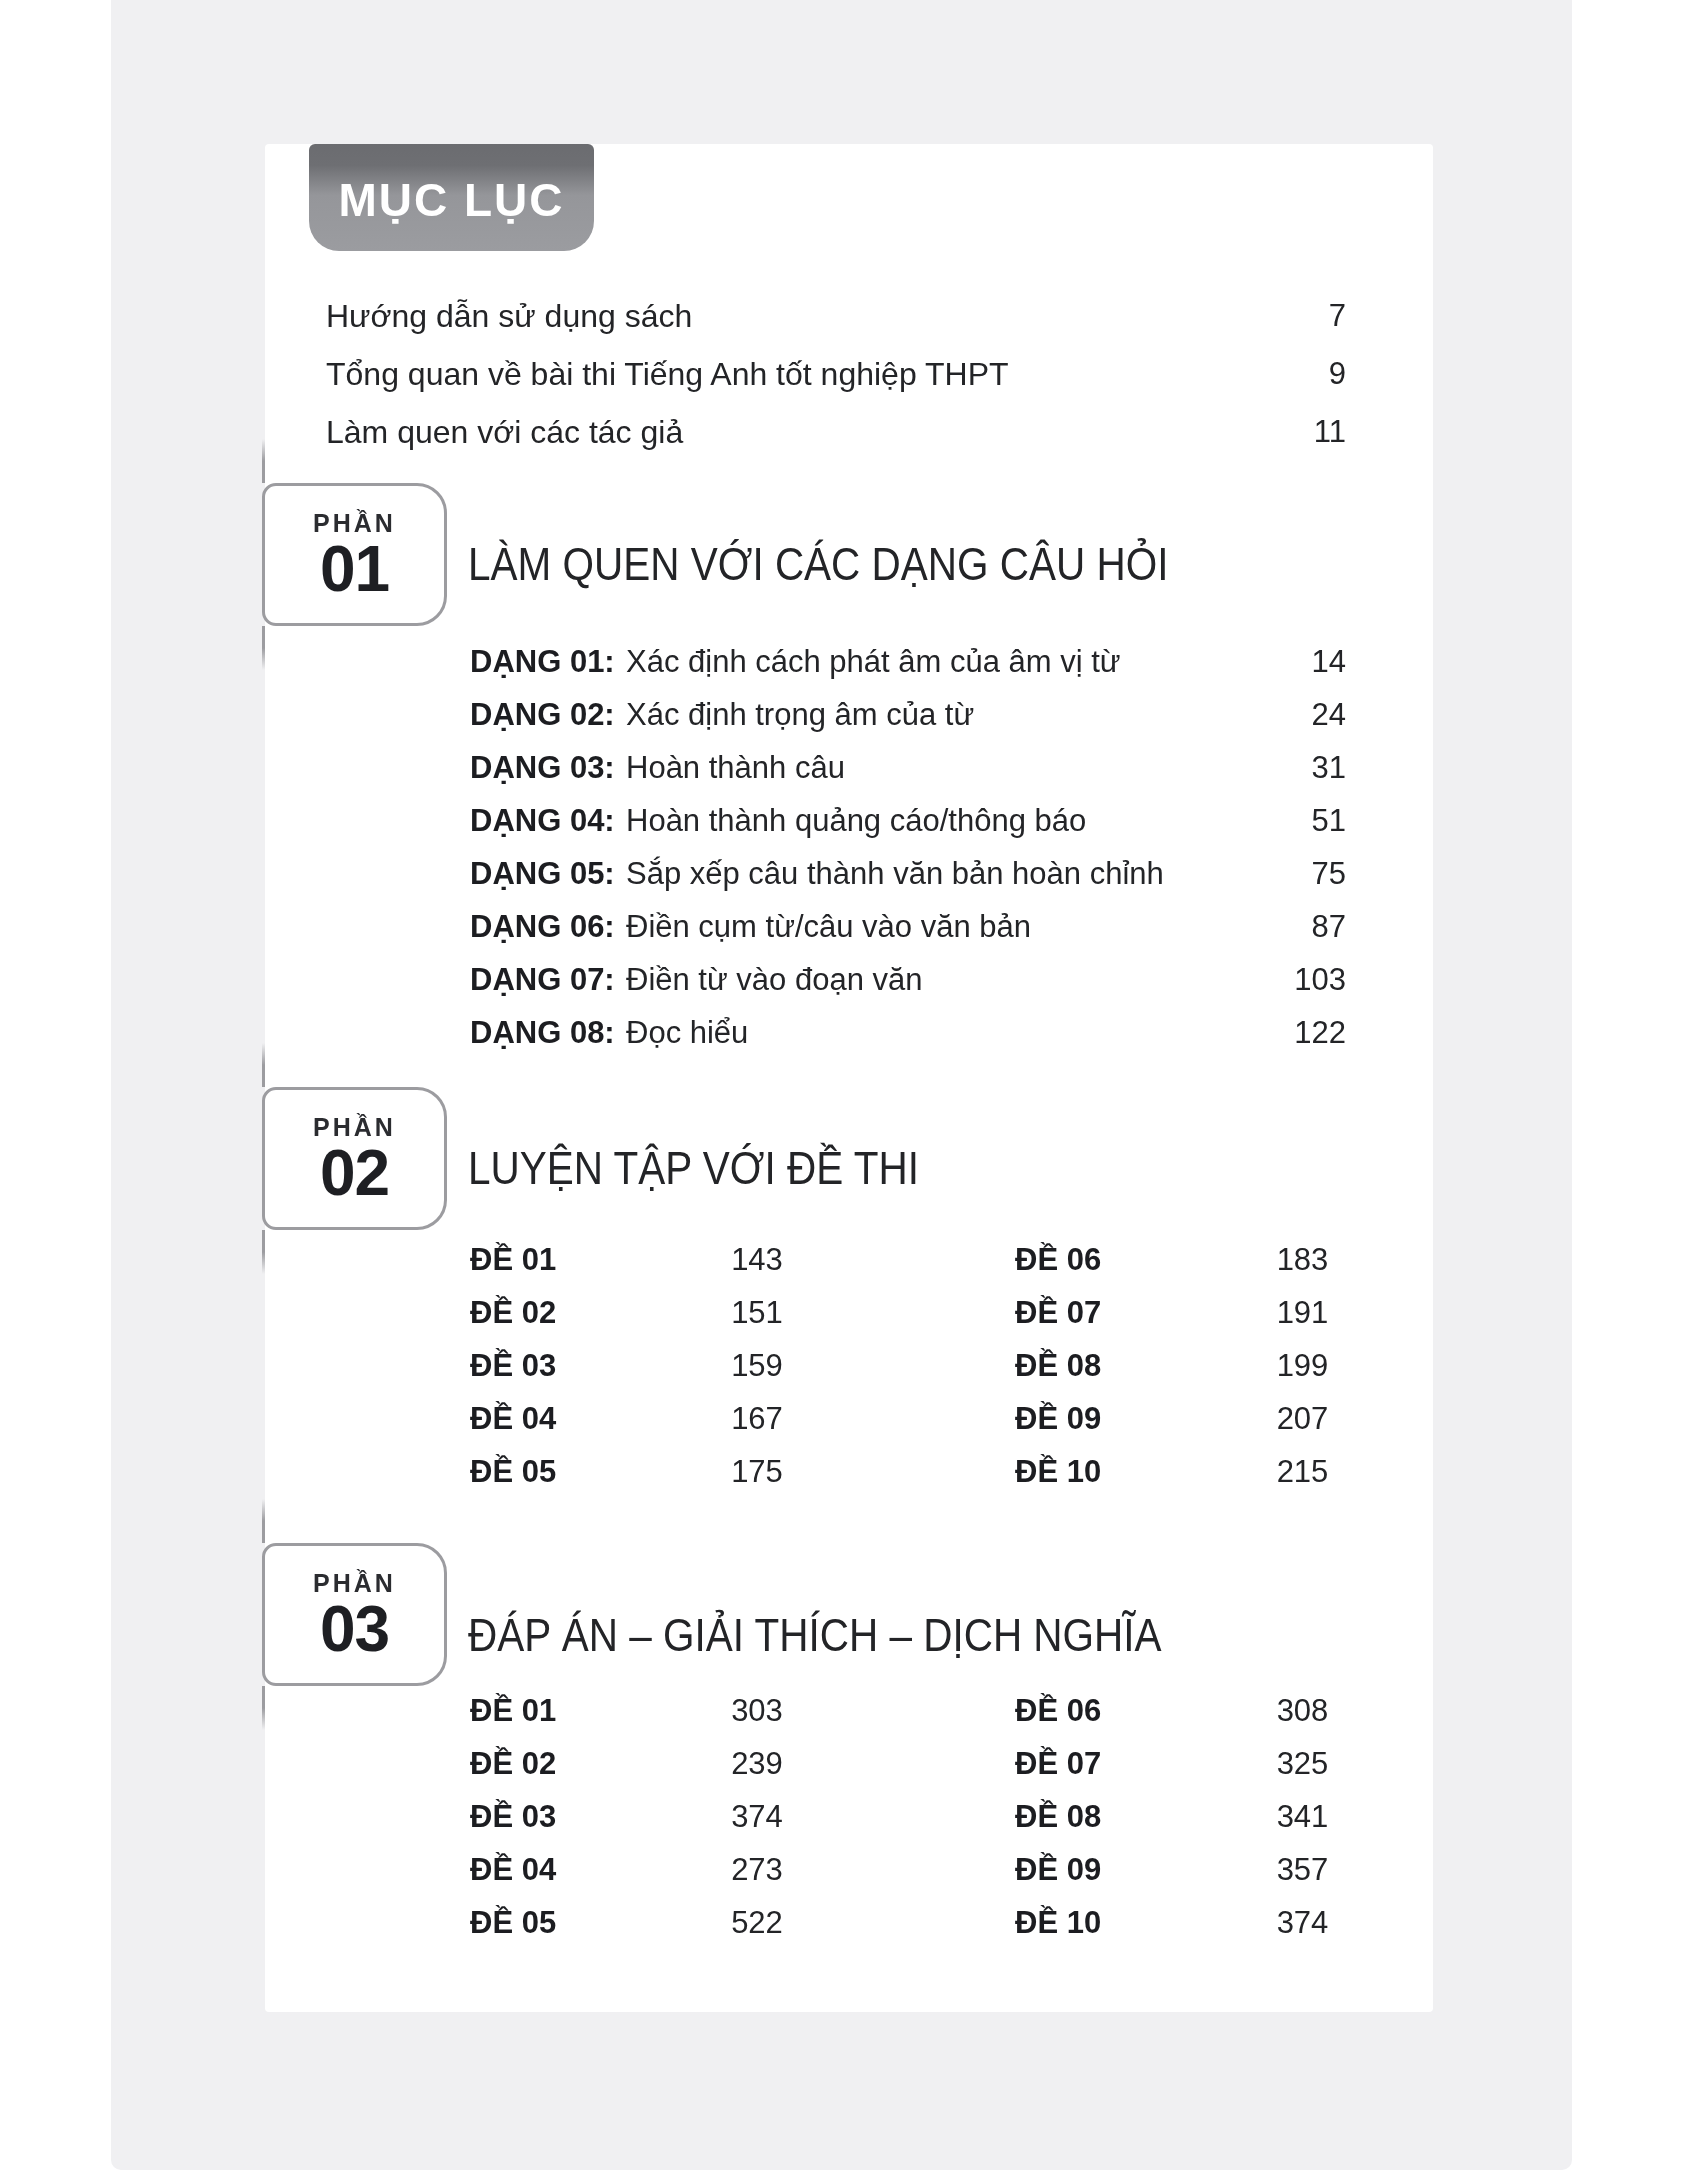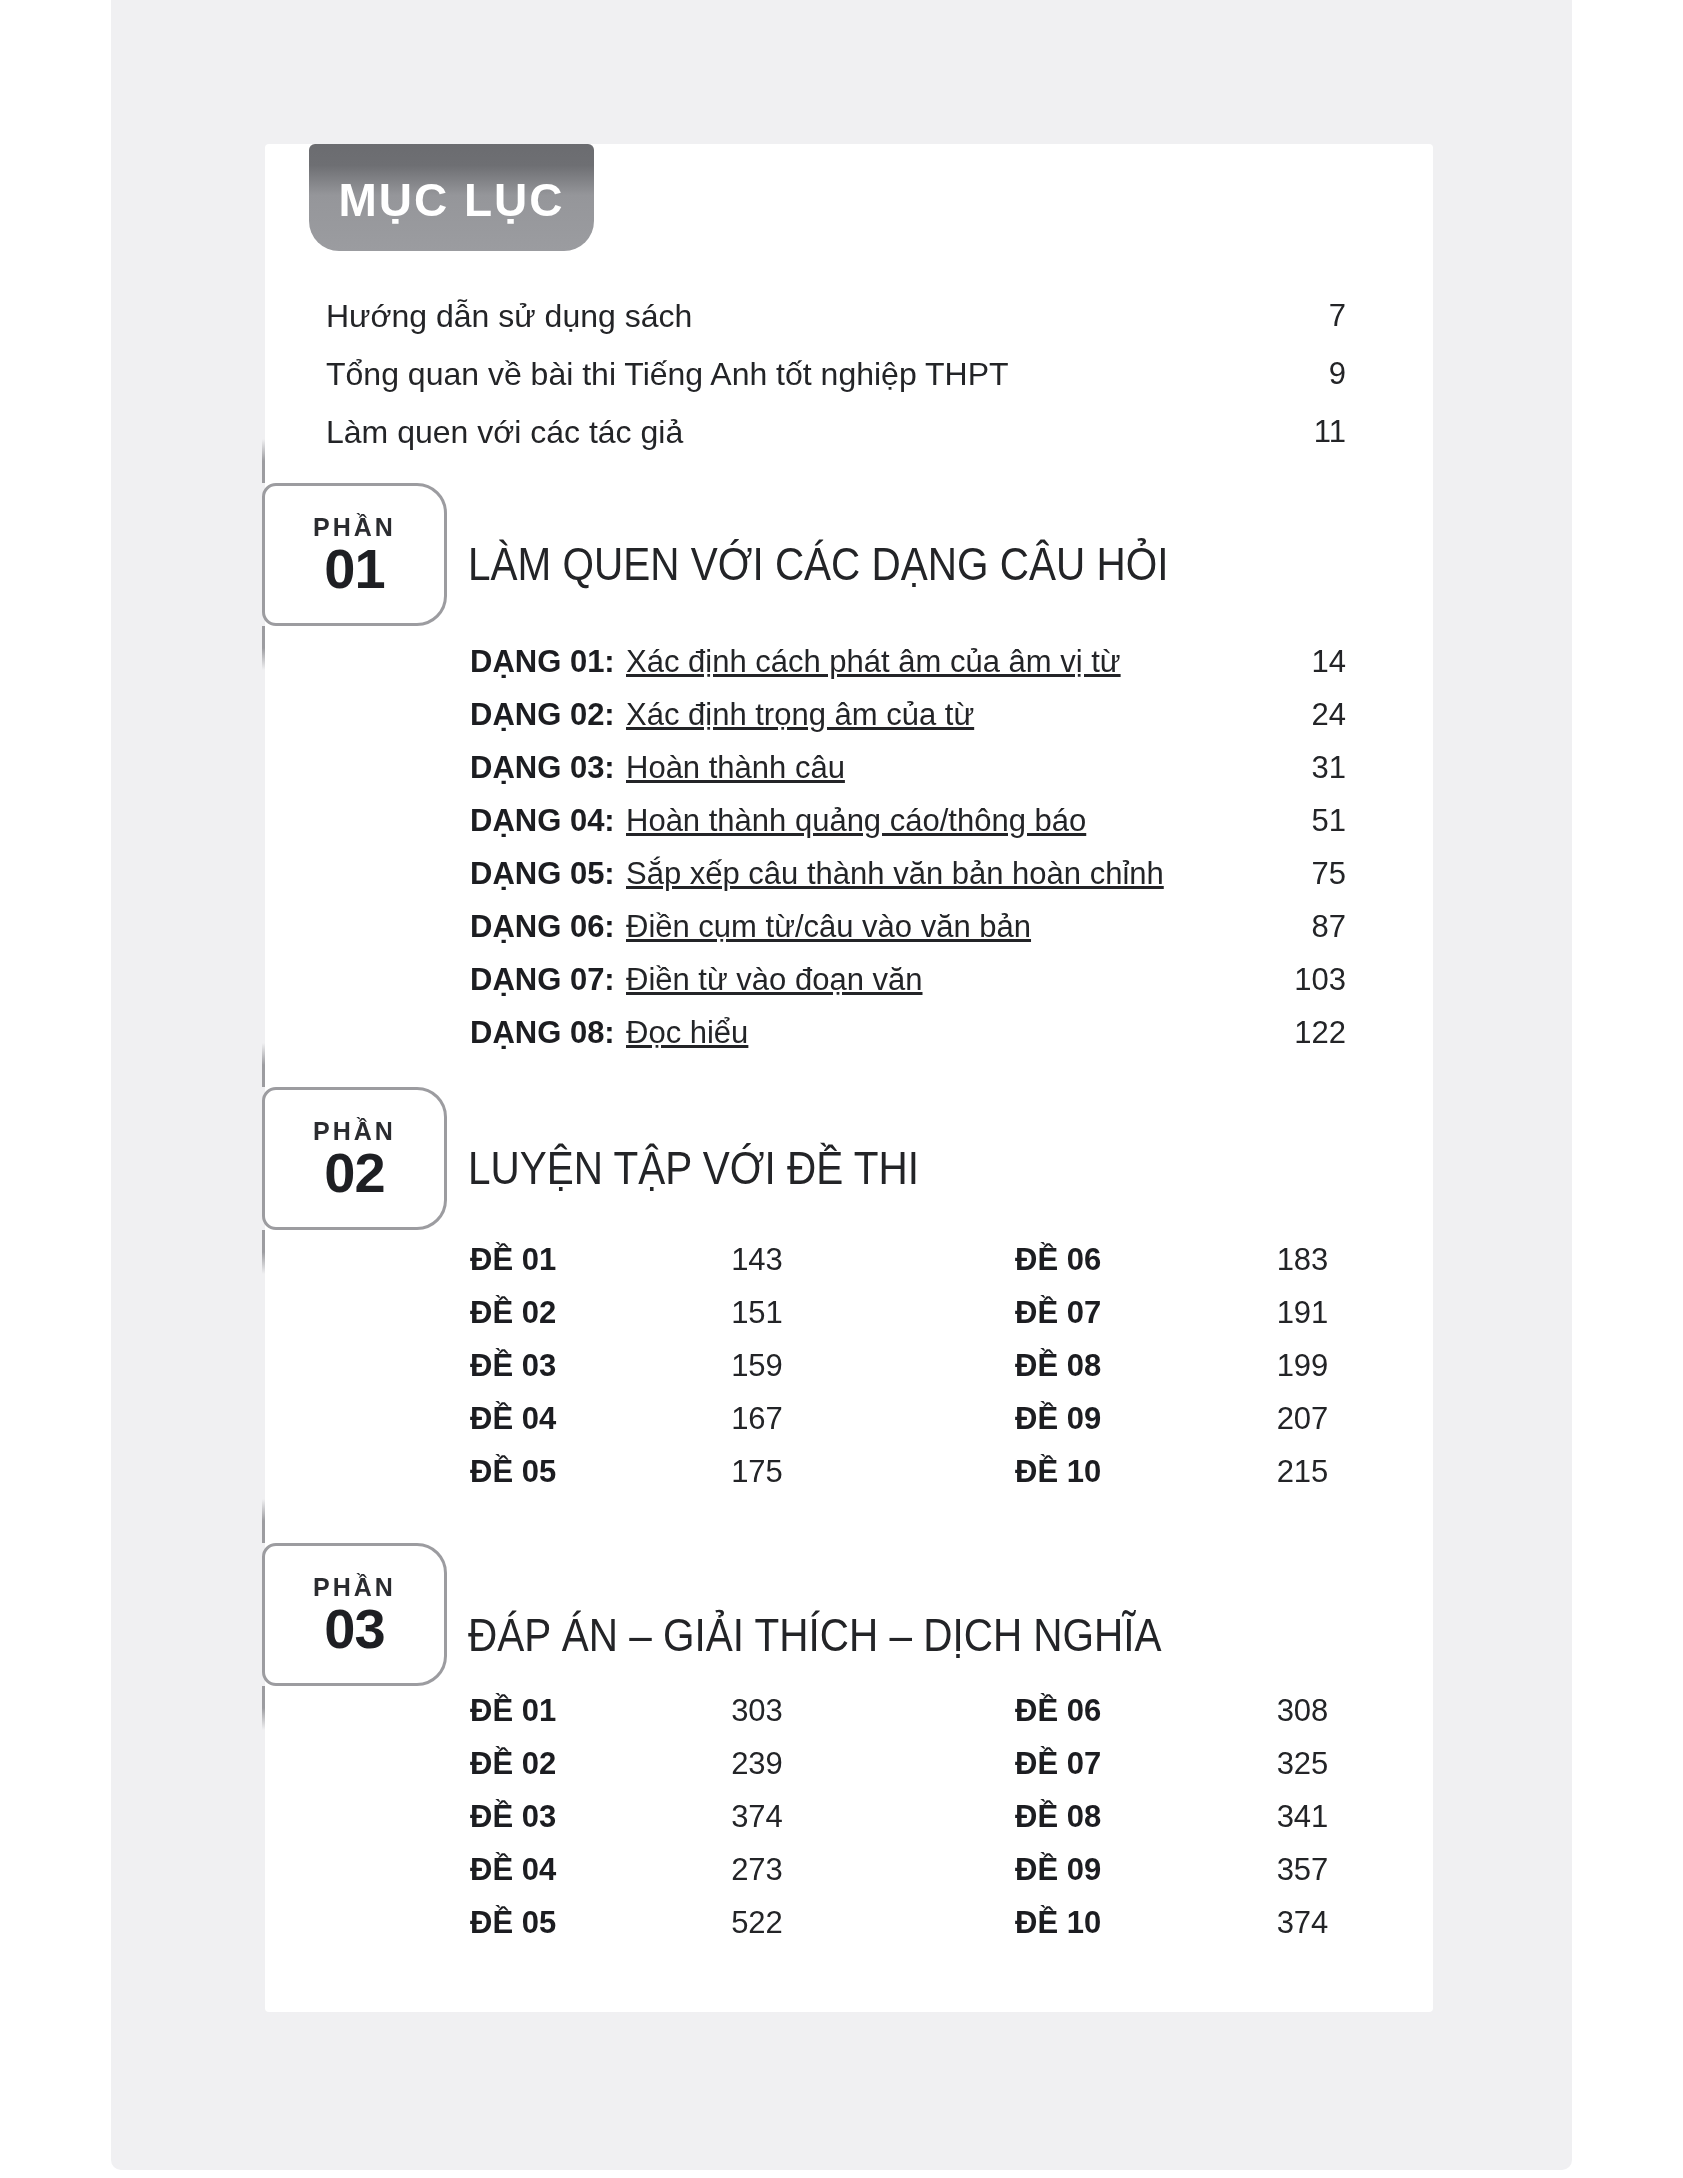--- a/index.html
+++ b/index.html
@@ -25,32 +25,32 @@
 
   
   .tab{position:absolute;left:-3px;width:185px;height:143px;box-sizing:border-box;
         background:#ffffff;border:3px solid #9c9ca0;border-radius:14px 30px 30px 14px;
         display:flex;flex-direction:column;align-items:center;justify-content:center;}
   .tab::before{content:"";position:absolute;left:-3px;top:-47px;width:3px;height:44px;
         background:linear-gradient(to top,#9c9ca0 0%,#9c9ca0 50%,rgba(156,156,160,0) 100%);}
   .tab::after{content:"";position:absolute;left:-3px;bottom:-47px;width:3px;height:44px;
         background:linear-gradient(to bottom,#9c9ca0 0%,#9c9ca0 50%,rgba(156,156,160,0) 100%);}
   .tab-part{font-size:25px;font-weight:600;letter-spacing:3px;color:#2b2c30;}
-  .tab-num{font-size:56px;font-weight:800;line-height:0.98;color:#1e1f23;letter-spacing:-1px;}
+  .tab-num{font-size:64px;font-weight:800;line-height:0.98;color:#1e1f23;letter-spacing:-1px;}
   .tab1{top:339px;} .tab2{top:943px;} .tab3{top:1399px;}
 
   .section-title{position:absolute;left:203px;font-size:46px;font-weight:400;color:#232427;
         white-space:nowrap;transform:scaleX(0.88);transform-origin:left center;line-height:51px;}
   .title1{top:395px;} .title2{top:999px;} .title3{top:1466px;}
 
   
   .dang-list{position:absolute;left:205px;top:491px;width:876px;}
   .dang-row{display:flex;align-items:center;height:53px;font-size:31px;white-space:nowrap;}
   .dang-label{width:156px;font-weight:700;color:#1c1d21;}
-  .dang-desc{flex:1;text-decoration:underline;}
+  .dang-desc{flex:1;}
 
   
   .de-table{position:absolute;left:205px;width:876px;}
   .de-t2{top:1089px;} .de-t3{top:1540px;}
   .de-row{display:grid;grid-template-columns:178px 218px 149px 188px 144px;
         align-items:center;height:53px;font-size:31px;white-space:nowrap;}
   .de-label{font-weight:700;color:#1c1d21;}
   .de-num{text-align:center;}
   .de-num2{text-align:center;padding-left:55px;}
 </style>

